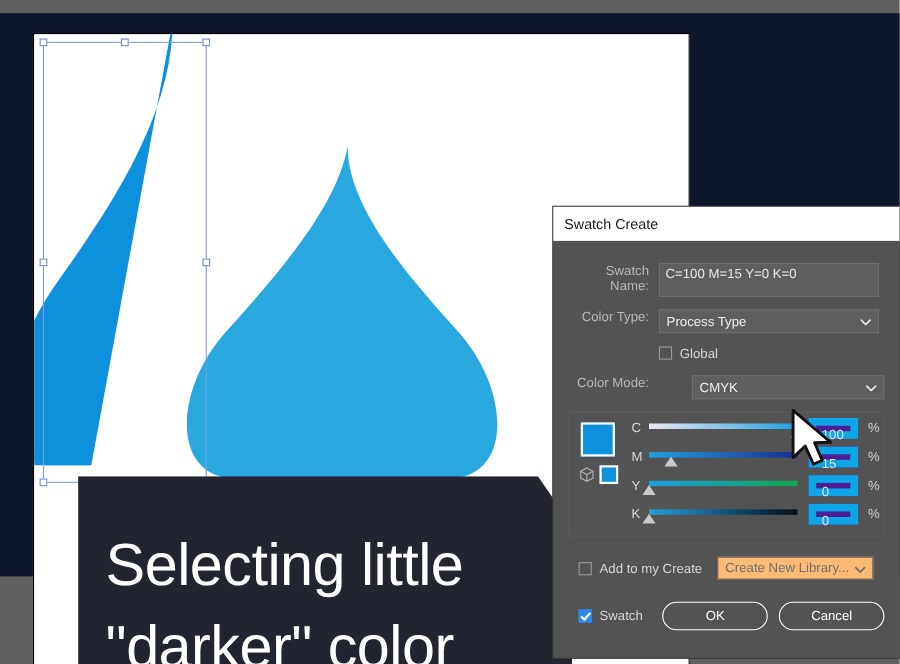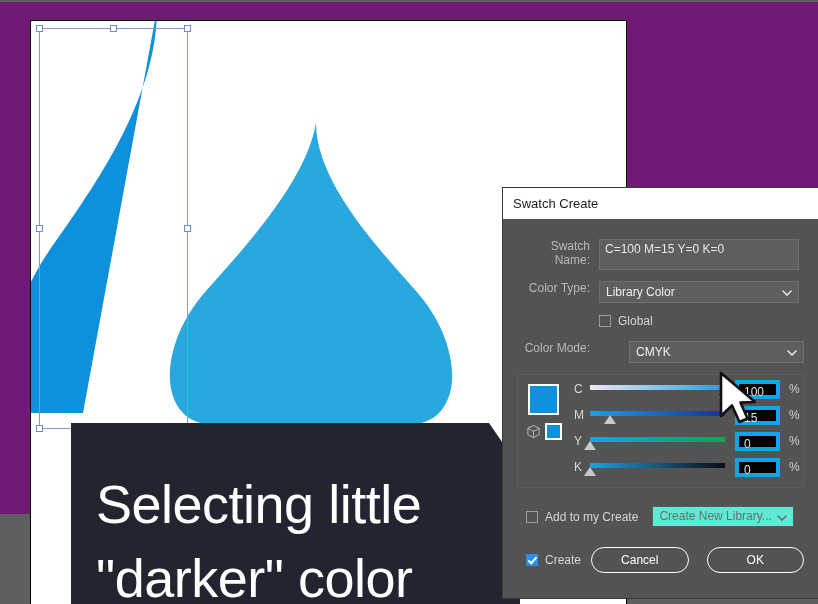--- a/index.html
+++ b/index.html
@@ -14,23 +14,23 @@
     position: relative;
     width: 818px;
     height: 604px;
     overflow: hidden;
     background: #5f5f5f;
   }
 
   
   #canvas-area {
     position: absolute;
-    left: 0; top: 2px;
+    left: 0; top: 12px;
     width: 818px; height: 512px;
-    background: #701a75;
+    background: #0f172a;
   }
   #artboard {
     position: absolute;
     left: 30px; top: 18px;
     width: 597px; height: 586px;
     background: #ffffff;
     border: 1px solid #000000;
     border-bottom: none;
     box-sizing: border-box;
     overflow: hidden;
@@ -246,22 +246,22 @@
     position: absolute;
     top: 9px;
     width: 0; height: 0;
     border-left: 6px solid transparent;
     border-right: 6px solid transparent;
     border-bottom: 9px solid #c9c9c9;
     margin-left: -6px;
   }
   .slider-value {
     width: 45px; height: 19px;
-    background: #000000;
-    border: 4px solid #0ea5e9;
+    background: #4c1d95;
+    border: 7px solid #0ea5e9;
     box-sizing: border-box;
     color: #e3e3e3;
     font-size: 12px;
     line-height: 17px;
     padding-left: 5px;
     margin-left: 10px;
     flex: 0 0 auto;
   }
   .slider-pct {
     color: #cfcfcf;
@@ -272,21 +272,21 @@
 
   
   #library-row {
     display: flex;
     align-items: center;
     margin-top: 18px;
     padding-left: 9px;
   }
   #library-select {
     width: 142px; height: 21px;
-    background: #5eead4;
+    background: #fdba74;
     border: 1px solid #5b5b5b;
     box-sizing: border-box;
     color: #6d6d6d;
     font-size: 12px;
     line-height: 19px;
     padding: 0 18px 0 6px;
     margin-left: 14px;
     position: relative;
   }
 
@@ -367,21 +367,21 @@
     <div id="dialog-body">
 
       <div class="field-row">
         <span class="field-label">Swatch Name:</span>
         <div class="text-input">C=100 M=15 Y=0 K=0</div>
       </div>
 
       <div class="field-row">
         <span class="field-label">Color Type:</span>
         <div class="select-box wide">
-          <span>Library Color</span>
+          <span>Process Type</span>
           <span class="chev">
             <svg viewBox="0 0 10 6" width="10" height="6">
               <path d="M1 1 L5 5 L9 1" stroke="#e6e6e6" stroke-width="1.6" fill="none" stroke-linecap="round"></path>
             </svg>
           </span>
         </div>
       </div>
 
       <div class="check-row">
         <span class="checkbox"></span>
@@ -459,23 +459,23 @@
           <span class="chev">
             <svg viewBox="0 0 10 6" width="10" height="6">
               <path d="M1 1 L5 5 L9 1" stroke="#6d6d6d" stroke-width="1.6" fill="none" stroke-linecap="round"></path>
             </svg>
           </span>
         </div>
       </div>
 
       <div id="footer-row">
         <span class="checkbox checked"></span>
-        <span class="check-label">Create</span>
+        <span class="check-label">Swatch</span>
+        <div class="btn" id="ok-button">OK</div>
         <div class="btn" id="cancel-button">Cancel</div>
-        <div class="btn" id="ok-button">OK</div>
       </div>
 
     </div>
   </div>
 
   <span id="cursor">
     <svg viewBox="0 0 42 58" width="42" height="58">
       <path d="M2 2 L2 45 L13 34.5 L20.5 51 L28.5 47.5 L21.5 31.5 L36 31 Z" fill="#ffffff" stroke="#111111" stroke-width="2.6" stroke-linejoin="round"></path>
     </svg>
   </span>

